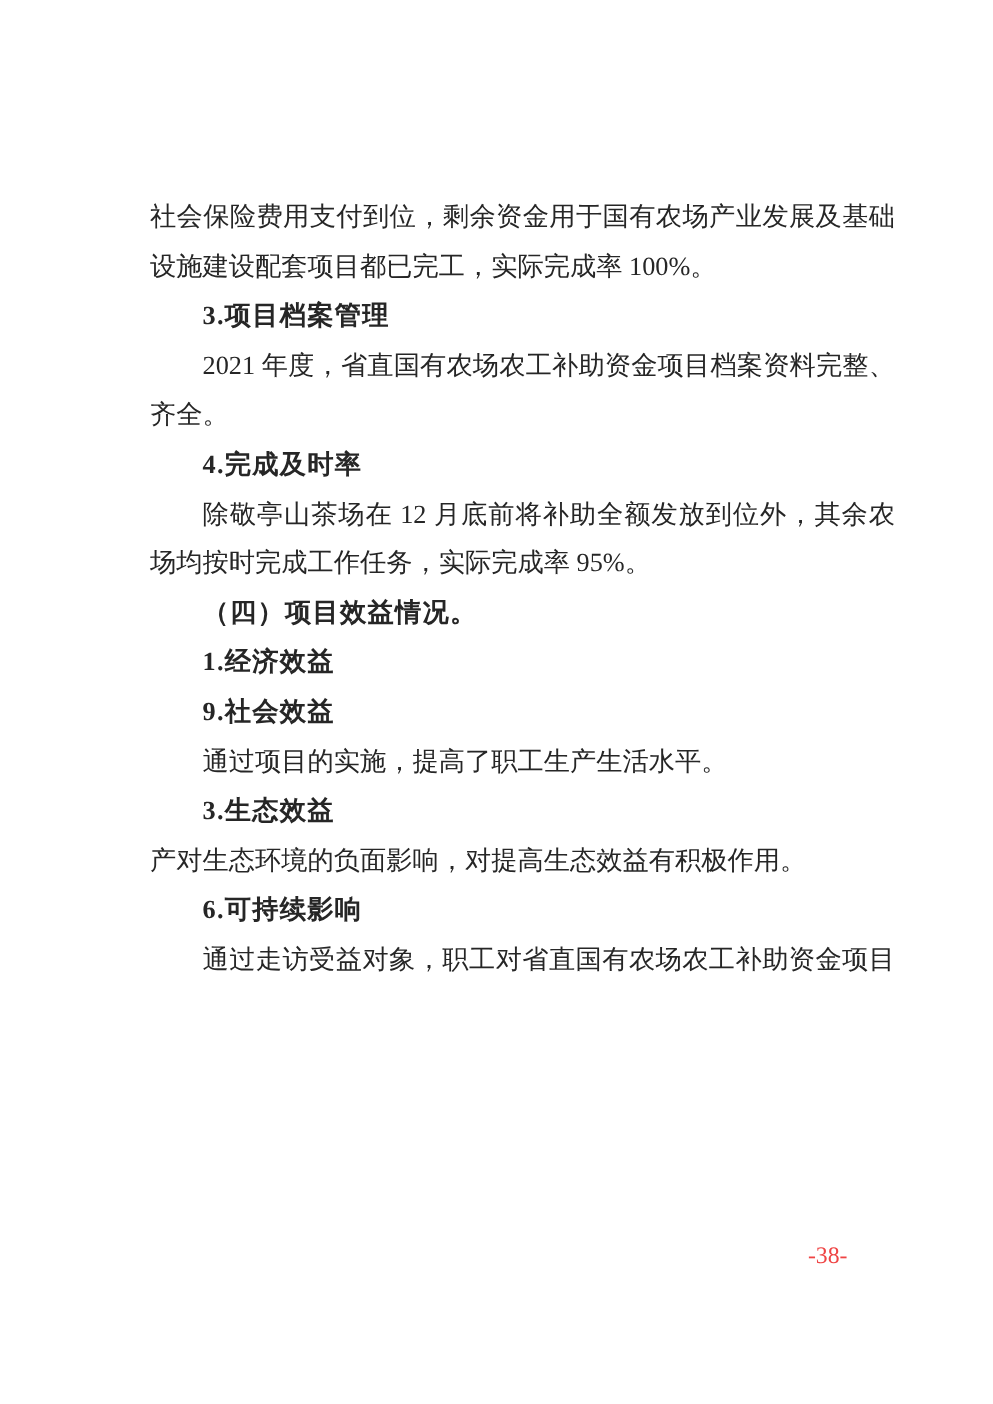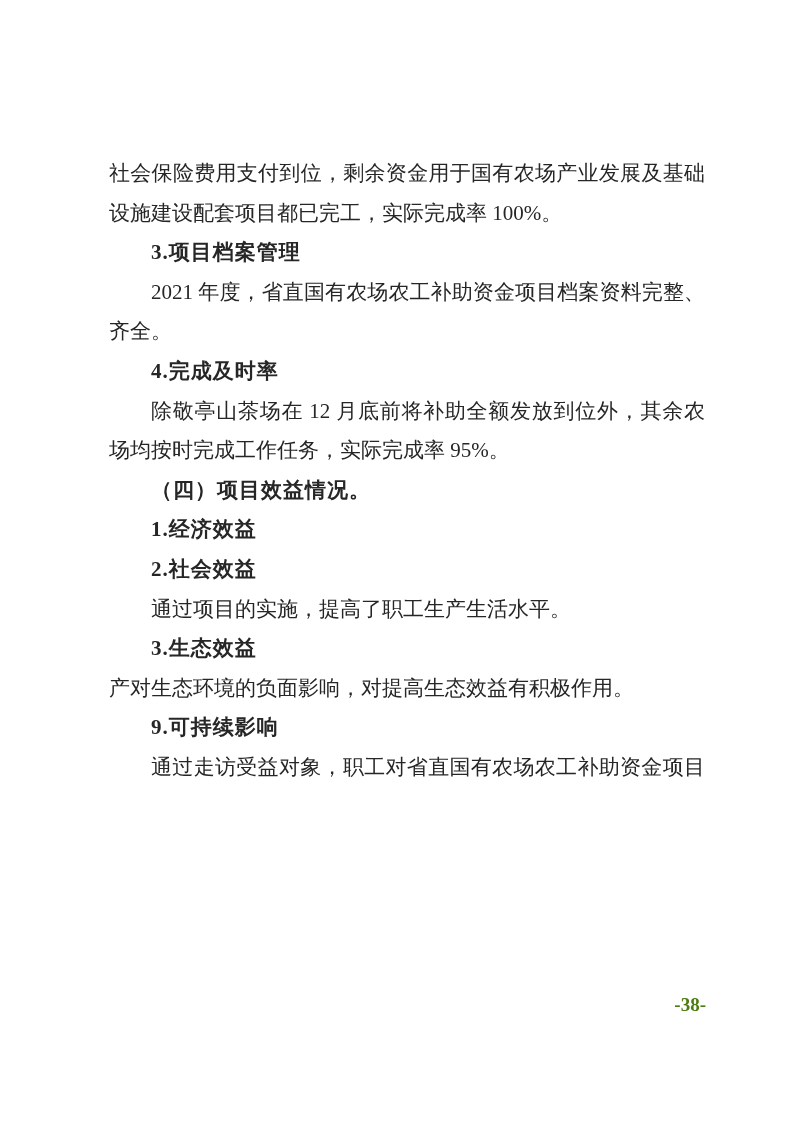--- a/index.html
+++ b/index.html
@@ -10,21 +10,21 @@
   .page {
     position: relative;
     width: 794px;
     height: 1123px;
     background: #ffffff;
     overflow: hidden;
     color: #262626;
   }
   .content {
     position: absolute;
-    left: 109px;
+    left: 120px;
     top: 154px;
     width: 596px;
   }
   .line {
     height: 39.6px;
     line-height: 39.6px;
     font-size: 21px;
     font-family: "Liberation Serif", "DejaVu Serif", serif;
     color: #262626;
     white-space: nowrap;
@@ -38,44 +38,43 @@
     white-space: normal;
   }
   .heading {
     font-weight: 700;
     font-family: Liberation Serif, serif;
     letter-spacing: 1px;
   }
   .page-footer {
     position: absolute;
     top: 994px;
-    right: 88px;
+    right: 116px;
     font-size: 19px;
     line-height: 22px;
     font-family: "Liberation Serif", "DejaVu Serif", serif;
-    color: #4d7c0f;
-    font-weight: bold;
+    color: #ef4444;
   }
 </style>
 </head>
 <body>
 
 <div class="page">
   <div class="content">
     <div class="line stretch">社会保险费用支付到位，剩余资金用于国有农场产业发展及基础</div>
     <div class="line">设施建设配套项目都已完工，实际完成率 100%。</div>
     <div class="line heading indent">3.项目档案管理</div>
     <div class="line indent stretch">2021 年度，省直国有农场农工补助资金项目档案资料完整、</div>
     <div class="line">齐全。</div>
     <div class="line heading indent">4.完成及时率</div>
     <div class="line indent stretch">除敬亭山茶场在 12 月底前将补助全额发放到位外，其余农</div>
     <div class="line">场均按时完成工作任务，实际完成率 95%。</div>
     <div class="line heading indent">（四）项目效益情况。</div>
     <div class="line heading indent">1.经济效益</div>
-    <div class="line heading indent">2.社会效益</div>
+    <div class="line heading indent">9.社会效益</div>
     <div class="line indent">通过项目的实施，提高了职工生产生活水平。</div>
     <div class="line heading indent">3.生态效益</div>
     <div class="line">产对生态环境的负面影响，对提高生态效益有积极作用。</div>
-    <div class="line heading indent">9.可持续影响</div>
+    <div class="line heading indent">6.可持续影响</div>
     <div class="line indent stretch">通过走访受益对象，职工对省直国有农场农工补助资金项目</div>
   </div>
   <div class="page-footer">-38-</div>
 </div>
 
 </body></html>

